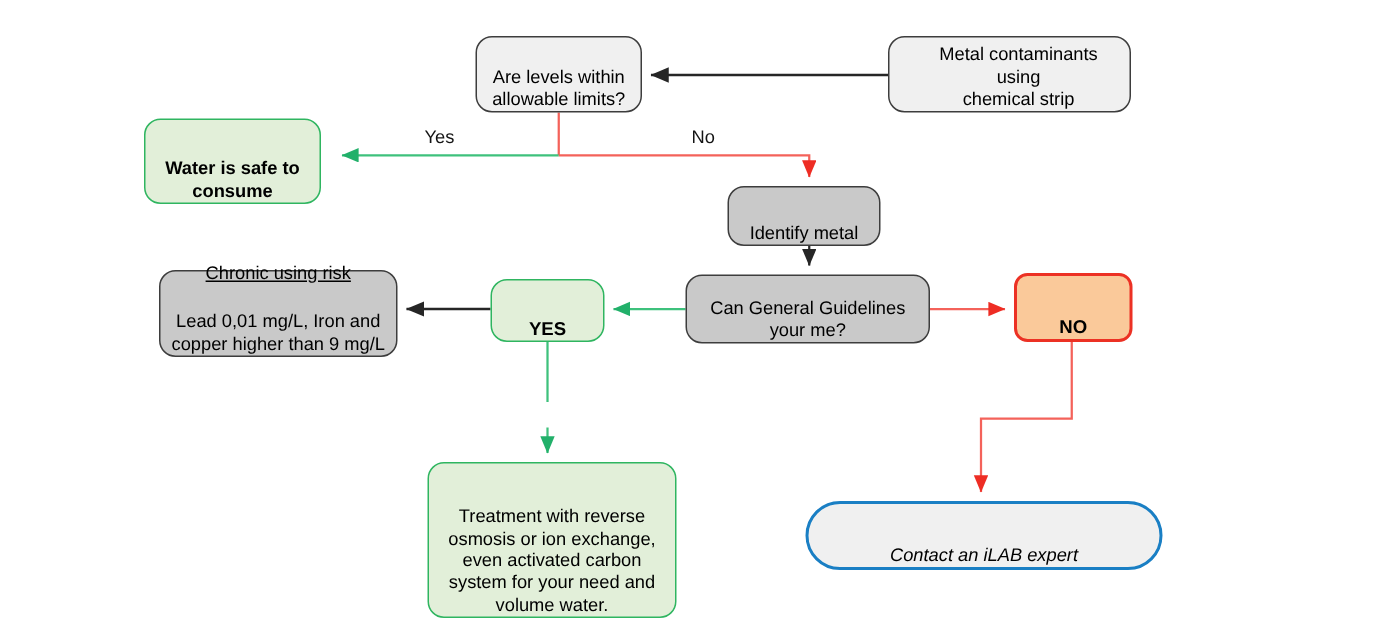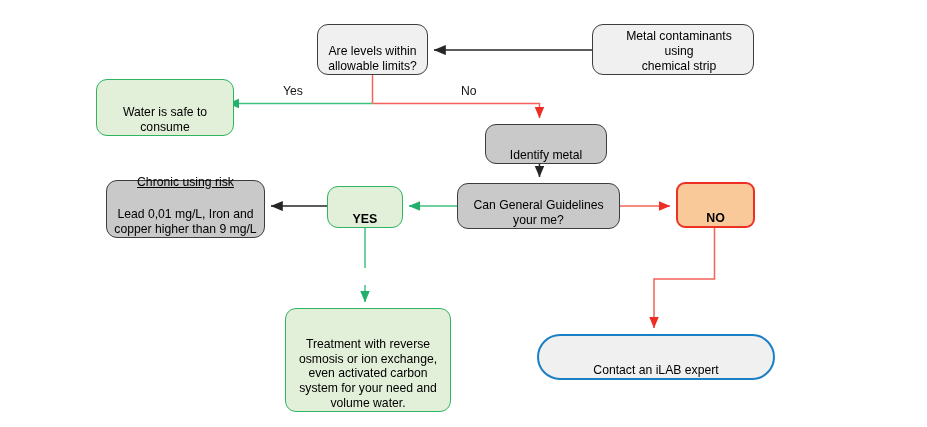--- a/index.html
+++ b/index.html
@@ -61,20 +61,21 @@
   }
   .orange-box {
     background: #fac99a;
     border: 2.1px solid #ec3124;
     border-radius: 9px;
   }
   .pill {
     background: #f0f0f0;
     border: 2.1px solid #1a7fc4;
     border-radius: 999px;
+    font-style: italic;
   }
   .ellipse {
     background: #e2efd9;
     border: 1.5px solid #5f9140;
     border-radius: 50%;
   }
   .bold { font-weight: bold; }
   .hdr {
     display: block;
     text-decoration: underline;
@@ -132,26 +133,26 @@
   <div class="node gray-light" style="left:592px; top:24px; width:162px; height:51px; font-size:12.2px;padding-left:12px;">
     <span class="txt">Metal contaminants using
 chemical strip</span>
   </div>
 
   <div class="node gray-light" style="left:317px; top:24px; width:111px; height:51px; font-size:12.2px;">
     <span class="txt">Are levels within
 allowable limits?</span>
   </div>
 
-  <div class="node green-box" style="left:96px; top:79px; width:138px; height:57px; font-size:12.2px;">
+  <div class="node green-box" style="left:96px; top:79px; width:118px; height:57px; font-size:12.2px;font-weight:bold;">
     <span class="txt">Water is safe to
 consume</span>
   </div>
 
-  <div class="node gray-dark" style="left:485px; top:124px; width:122px; height:40px; font-size:12.2px;">
+  <div class="node gray-dark" style="left:485px; top:124px; width:102px; height:40px; font-size:12.2px;">
     <span class="txt">Identify metal</span>
   </div>
 
   <div class="node gray-dark" style="left:457px; top:183px; width:163px; height:46px; font-size:12.2px;">
     <span class="txt">Can General Guidelines
 your me?</span>
   </div>
 
   <div class="node green-box bold" style="left:327px; top:186px; width:76px; height:42px; font-size:12.4px;">
     <span class="txt">YES</span>

